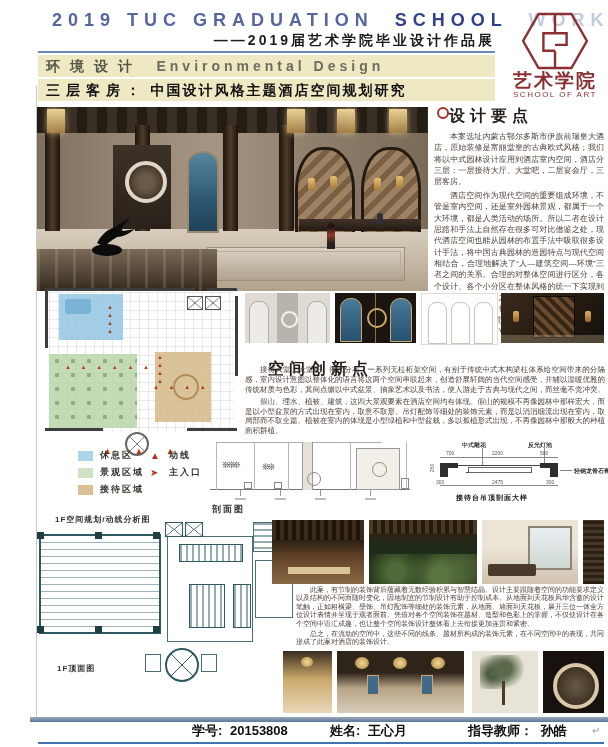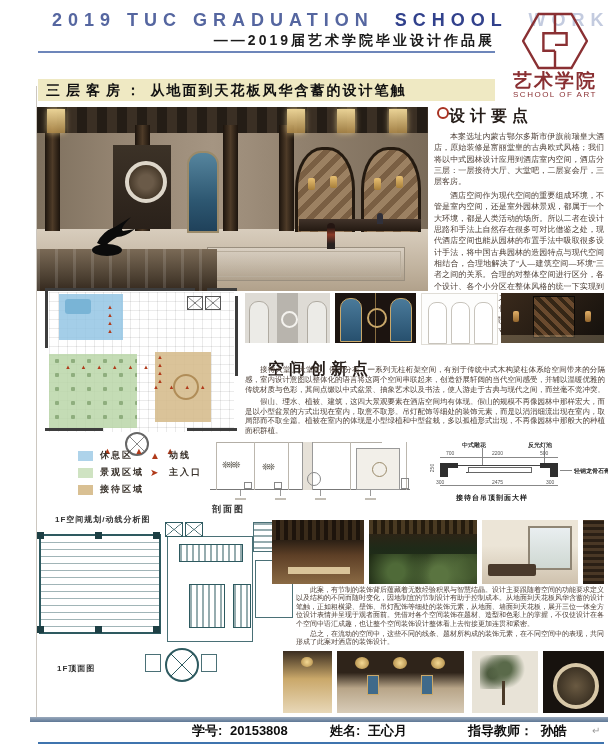--- a/index.html
+++ b/index.html
@@ -238,23 +238,27 @@
 
 <div class="page">
 
   <div class="hdr-en">
     <span class="seg1">2019 TUC GRADUATION</span>
     <span class="seg2">SCHOOL</span>
     <span class="seg3">WORKS</span>
   </div>
   <div class="hdr-cn">——2019届艺术学院毕业设计作品展</div>
   <div class="hdr-rule"></div>
+  <div class="bar bar1">
+    <span class="cn">环境设计</span>
+    <span class="en">Environmental Design</span>
+  </div>
   <div class="bar bar2">
     <span class="lab">三层客房：</span>
-    <span class="txt">从地面到天花板风华含蓄的设计笔触</span>
+    <span class="txt">中国设计风格主题酒店空间规划研究</span>
   </div>
 
   <div class="logo">
     <span>
       <svg width="66" height="58" viewBox="0 0 68 60">
         <polygon points="17,2 51,2 67,30 51,58 17,58 1,30" fill="none" stroke="#8a3033" stroke-width="2.5"></polygon>
         <path d="M34 2 V22 M34 22 H22 V40 H34 M34 40 V58 M34 22 H46 V34 H34" fill="none" stroke="#8a3033" stroke-width="2.5"></path>
       </svg>
     </span>
     <div class="logo-cn">艺术学院</div>

